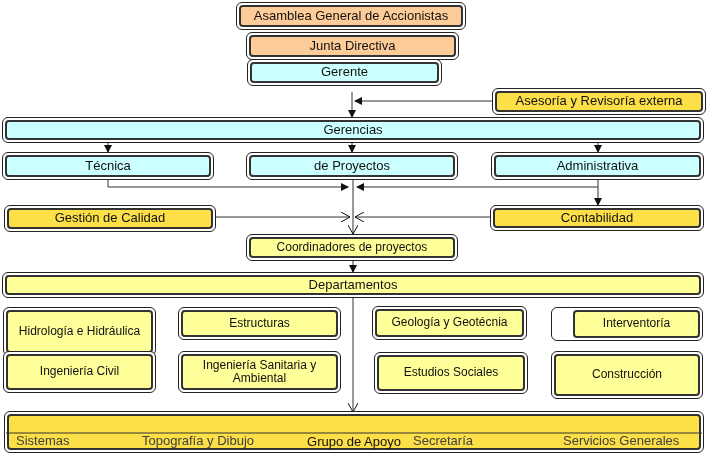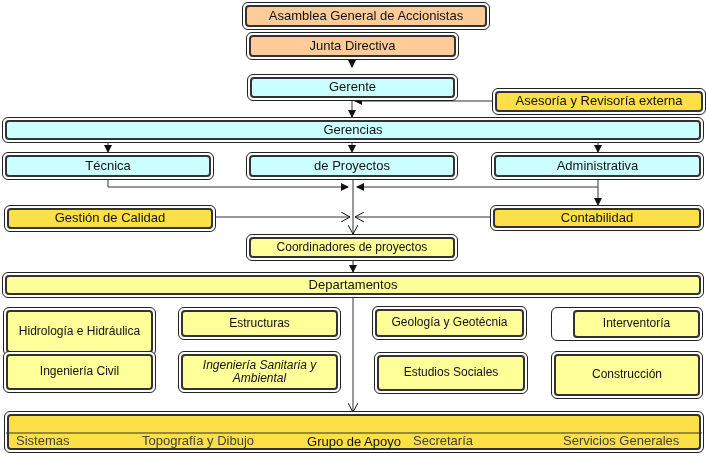--- a/index.html
+++ b/index.html
@@ -38,27 +38,27 @@
     <line x1="598" y1="187" x2="598" y2="205" marker-end="url(#ah)"></line>
     <line x1="214" y1="217" x2="350" y2="217" marker-end="url(#ao)"></line>
     <line x1="491" y1="217" x2="355" y2="217" marker-end="url(#ao)"></line>
     <line x1="353" y1="179" x2="353" y2="234" marker-end="url(#ao)"></line>
     <line x1="353" y1="260" x2="353" y2="272" marker-end="url(#ah)"></line>
     <line x1="353" y1="297" x2="353" y2="412" marker-end="url(#ao)"></line>
     <line x1="4" y1="434" x2="702" y2="434"></line>
   </g>
 </svg>
 
-<div class="box orange" style="left:242px;top:2px;width:248px;height:28px;">
+<div class="box orange" style="left:236px;top:2px;width:230px;height:28px;">
   <div class="inner">Asamblea General de Accionistas</div>
 </div>
 <div class="box orange" style="left:246px;top:32px;width:213px;height:28px;">
   <div class="inner">Junta Directiva</div>
 </div>
-<div class="box cyan" style="left:247px;top:74px;width:211px;height:27px;">
+<div class="box cyan" style="left:247px;top:59px;width:195px;height:27px;">
   <div class="inner">Gerente</div>
 </div>
 <div class="box purple" style="left:492px;top:88px;width:214px;height:27px;">
   <div class="inner">Asesoría y Revisoría externa</div>
 </div>
 <div class="box cyan" style="left:2px;top:117px;width:702px;height:26px;">
   <div class="inner">Gerencias</div>
 </div>
 <div class="box cyan" style="left:2px;top:152px;width:212px;height:28px;">
   <div class="inner">Técnica</div>
@@ -91,21 +91,21 @@
 <div class="box yellow sm" style="left:372px;top:306px;width:155px;height:34px;">
   <div class="inner">Geología y Geotécnia</div>
 </div>
 <div class="box yellow sm" style="left:551px;top:307px;width:152px;height:34px;padding-left:21px;">
   <div class="inner">Interventoría</div>
 </div>
 <div class="box yellow sm" style="left:3px;top:351px;width:153px;height:42px;">
   <div class="inner">Ingeniería Civil</div>
 </div>
 <div class="box yellow sm" style="left:178px;top:351px;width:163px;height:42px;">
-  <div class="inner" style="padding:0 6px;font-style:italic;">Ingeniería Sanitaria y Ambiental</div>
+  <div class="inner" style="padding:0 6px;">Ingeniería Sanitaria y Ambiental</div>
 </div>
 <div class="box yellow sm" style="left:374px;top:352px;width:154px;height:42px;">
   <div class="inner">Estudios Sociales</div>
 </div>
 <div class="box yellow sm" style="left:551px;top:351px;width:152px;height:48px;">
   <div class="inner">Construcción</div>
 </div>
 
 <div class="box purple" style="left:4px;top:411px;width:700px;height:42px;">
   <div class="inner" style="align-items:flex-start;padding-top:19px;">

